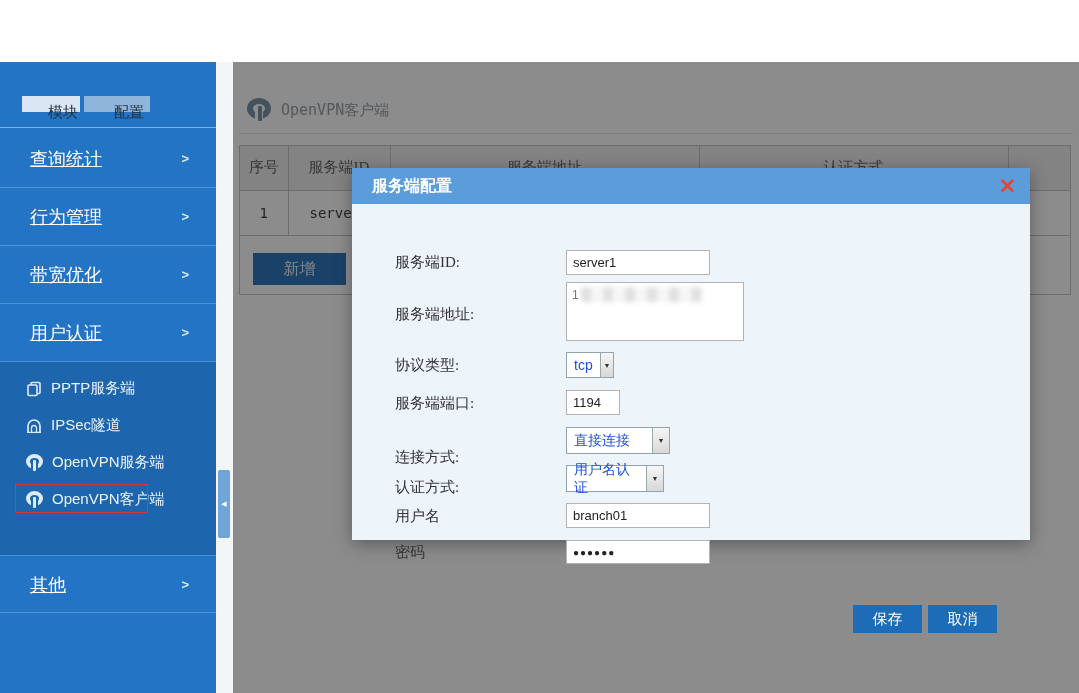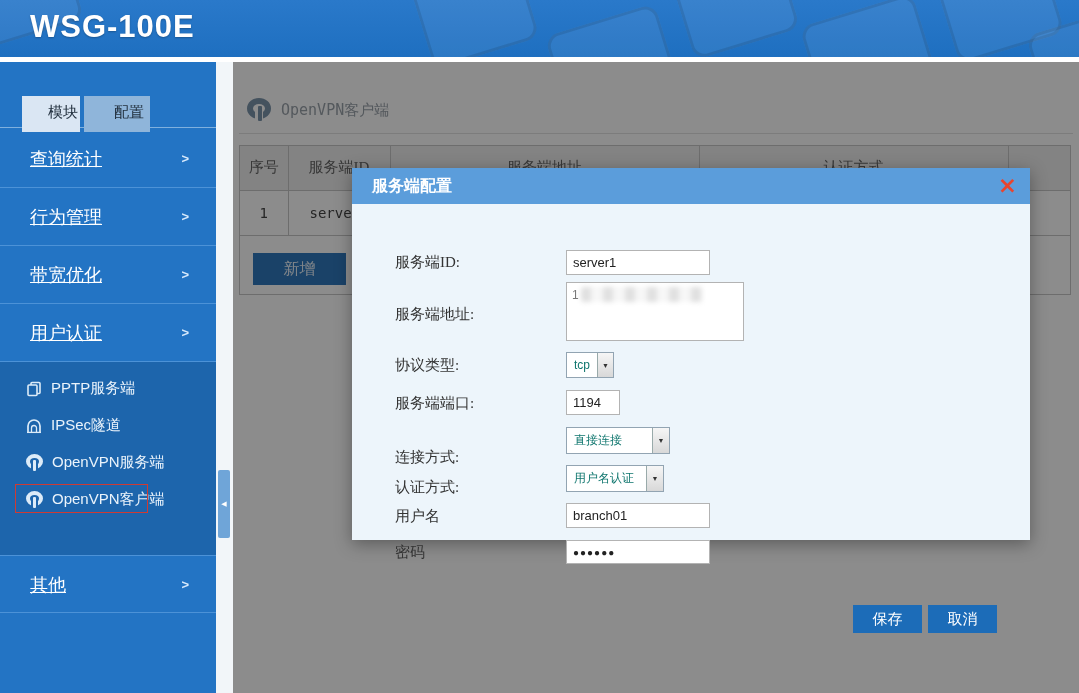--- a/index.html
+++ b/index.html
@@ -12,21 +12,21 @@
             background:linear-gradient(180deg,#2a79ca,#1e6fc0); overflow:hidden; }
   .key { position:absolute; border-radius:14px; background:rgba(255,255,255,0.07);
          box-shadow:inset 0 0 0 3px rgba(0,0,0,0.10); transform:rotate(-17deg); }
   .brand { position:absolute; left:30px; top:9px; font-size:31px; font-weight:bold;
            color:#fff; letter-spacing:1px; text-shadow:0 1px 2px rgba(0,0,0,0.25); }
 
   
   .sidebar { position:absolute; left:0; top:62px; width:216px; height:631px; background:#2374c4; }
   .tabs { position:absolute; left:0; top:34px; width:216px; height:32px;
           border-bottom:1px solid #7fb0de; }
-  .tab { position:absolute; height:36px; line-height:31px; text-align:center;
+  .tab { position:absolute; height:16px; line-height:31px; text-align:center;
          font-size:15px; color:#22303e; cursor:pointer;padding-left:24px; }
   .tab-mod { left:22px; width:58px; background:#dae6f3; }
   .tab-cfg { left:84px; width:66px; background:#8fb5da; }
 
   .menu { position:absolute; left:0; top:68px; width:216px; }
   .mitem { height:58px; line-height:58px; padding-left:30px; color:#fff; font-size:18px;
            border-bottom:1px solid #4c92d7; position:relative; cursor:pointer;text-decoration:underline; }
   .mitem .arr { position:absolute; right:27px; top:0; font-size:13px; font-weight:bold;
                 color:#d8eafc; }
   .mitem.expanded .arr { transform:rotate(90deg); transform-origin:center; display:inline-block;
@@ -95,42 +95,32 @@
   .fta { position:absolute; left:214px; top:114px; width:178px; height:59px; border:1px solid #b3b3b3;
          background:#fff; resize:none; }
   .ta-redact { position:absolute; left:220px; top:119px; display:flex; align-items:center; gap:2px;
                pointer-events:none; }
   .ta-redact .pfx { font-size:12px; color:#777; }
   .blurbar { width:122px; height:15px; border-radius:3px;
              background:repeating-linear-gradient(90deg,#e0e0e0 0 10px,#f7f7f7 10px 22px);
              filter:blur(2.5px); }
   .fsel { position:absolute; left:214px; display:flex; align-items:stretch; background:#fff;
           border:1px solid #92a4b2; cursor:pointer; }
-  .fsel .txt { display:flex; align-items:center; padding:0 7px; font-size:12px; color:#0f766e;
+  .fsel .txt { display:flex; align-items:center; padding:0 7px; font-size:14px; color:#1d4ed8;
                font-family:"Liberation Serif", serif; flex:1; }
   .fsel .ab { width:17px; background:linear-gradient(#f6f6f6,#d8d8d8); border-left:1px solid #9aa;
               display:flex; align-items:center; justify-content:center; font-size:7px; color:#333; }
   .mbtn { position:absolute; top:437px; width:69px; height:28px; background:#1c6cb8; border:none;
           color:#fff; font-family:"Liberation Serif", serif; font-size:15px; cursor:pointer; }
 </style>
 </head>
 <body>
 
 <div class="stage">
 
-  <div class="header">
-    <div class="key" style="left:420px;top:-30px;width:110px;height:85px;"></div>
-    <div class="key" style="left:555px;top:18px;width:115px;height:90px;"></div>
-    <div class="key" style="left:680px;top:-42px;width:110px;height:88px;"></div>
-    <div class="key" style="left:810px;top:8px;width:118px;height:92px;"></div>
-    <div class="key" style="left:945px;top:-35px;width:110px;height:85px;"></div>
-    <div class="key" style="left:1035px;top:20px;width:100px;height:80px;"></div>
-    <div class="key" style="left:-25px;top:-45px;width:100px;height:80px;"></div>
-    <div class="brand">WSG-100E</div>
-  </div>
 
   <div class="sidebar">
     <div class="tabs">
       <div class="tab tab-mod">模块</div>
       <div class="tab tab-cfg">配置</div>
     </div>
     <div class="menu">
       <div class="mitem">
         <span>查询统计</span>
         <span class="arr">&gt;</span>

